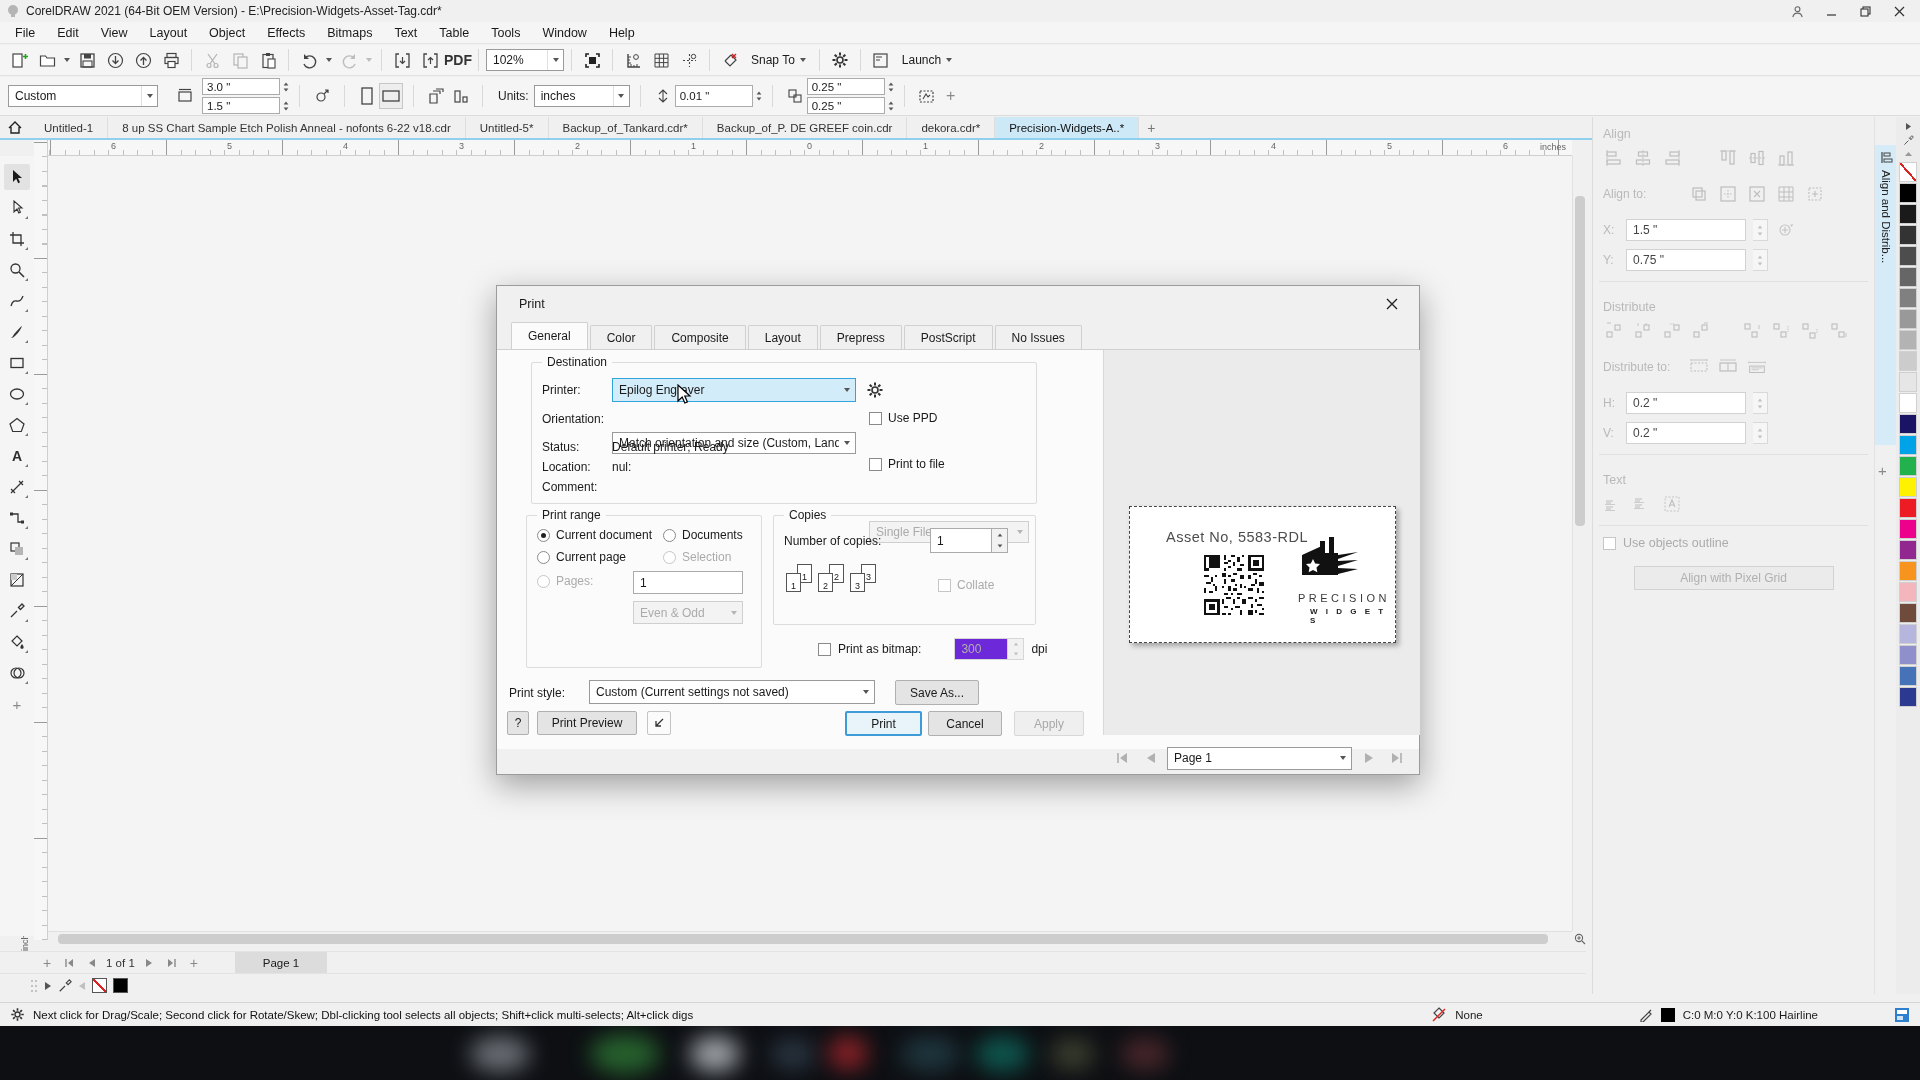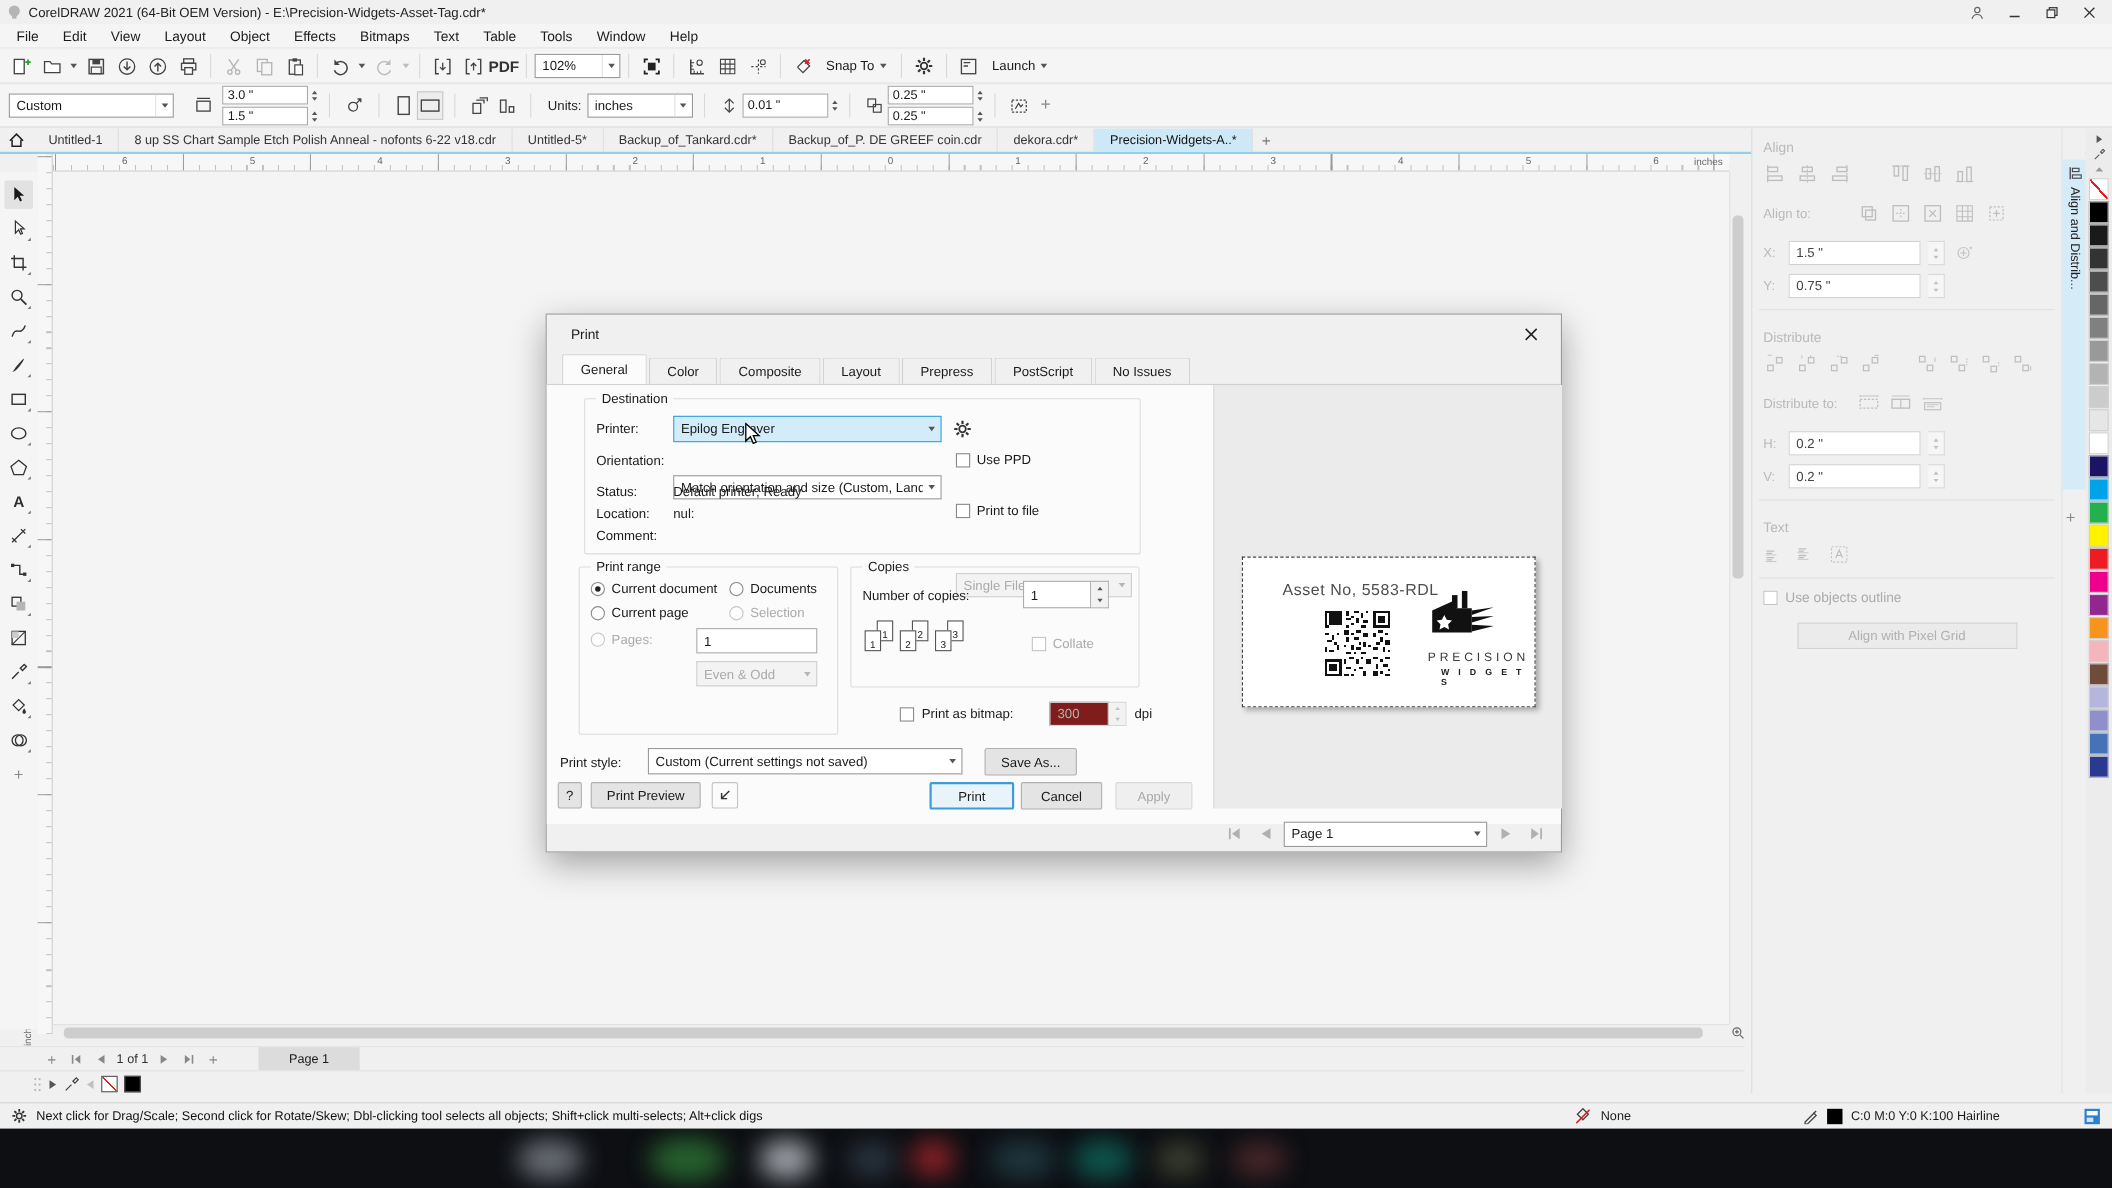--- a/index.html
+++ b/index.html
@@ -120,21 +120,21 @@
   .legend{position:absolute;top:-8px;left:10px;background:#fbfbfb;padding:0 5px;font-size:12px;color:#1a1a1a;}
   .flabel{font-size:12px;color:#1a1a1a;}
   .dis-t{color:#ababab!important;}
   .radio{width:13px;height:13px;border:1px solid #8a8a8a;border-radius:50%;background:#fff;display:inline-block;position:relative;}
   .radio.on::after{content:"";position:absolute;left:3px;top:3px;width:5px;height:5px;border-radius:50%;background:#222;}
   .radio.dis{border-color:#c6c6c6;}
   .spinbox{display:flex;}
   .spincol{width:16px;border:1px solid #ababab;border-left:none;display:flex;flex-direction:column;}
   .spincol div{flex:1;display:flex;align-items:center;justify-content:center;background:#f2f2f2;}
   .field2{background:#fff;border:1px solid #ababab;display:flex;align-items:center;padding-left:6px;font-size:12px;}
-  .field2.dis{background:#7f1d1d;border-color:#d6d6d6;color:#b0b0b0;}
+  .field2.dis{background:#6d28d9;border-color:#d6d6d6;color:#b0b0b0;}
   .btn{background:#e4e4e4;border:1px solid #b0b0b0;display:flex;align-items:center;justify-content:center;font-size:12px;border-radius:2px;}
   .btn.default{border:2px solid #3f9bd8;background:#e9f3fa;}
   .btn.dis{background:#efefef;border-color:#d8d8d8;color:#a8a8a8;}
   .pvpane{position:absolute;left:606px;top:0;width:317px;height:385px;background:#ebebeb;border-left:1px solid #d9d9d9;}
   .tag{position:absolute;left:25px;top:108px;width:267px;height:137px;background:#fff;border:1px dashed #444;box-shadow:3px 3px 5px rgba(0,0,0,.3);margin-top:48px;}
   .assettxt{position:absolute;left:36px;top:22px;font-size:14.5px;color:#4d4d4d;letter-spacing:.5px;}
   .brand1{position:absolute;left:168px;top:85px;font-size:11px;letter-spacing:3.5px;color:#3a3a3a;}
   .brand2{position:absolute;left:180px;top:100px;font-size:8px;font-weight:bold;letter-spacing:3px;color:#222;}
   .pgnav{position:absolute;left:606px;top:390px;width:317px;height:36px;display:flex;align-items:center;gap:6px;padding:0 8px;}
   .pagepair{position:relative;width:26px;height:28px;}

